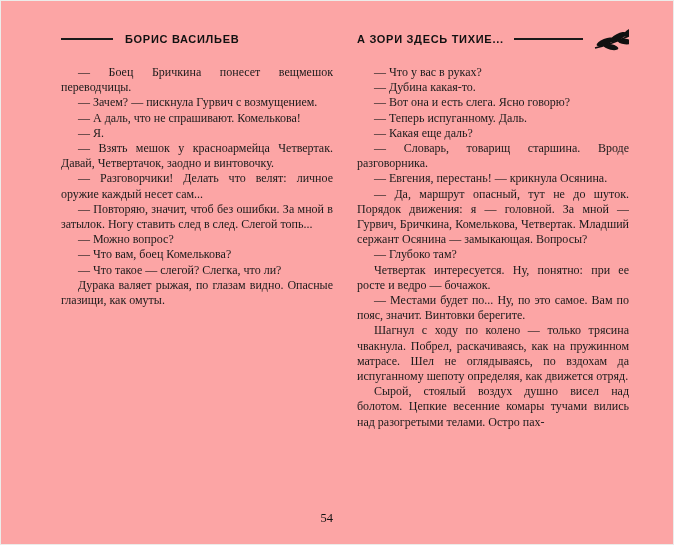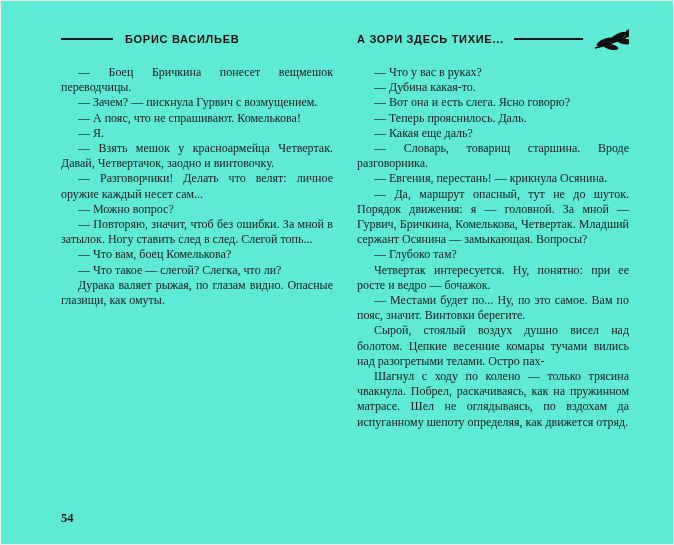--- a/index.html
+++ b/index.html
@@ -6,21 +6,21 @@
   html, body { width: 674px; height: 545px; }
   body {
     background: #ffffff;
     font-family: "Liberation Serif", serif;
     color: #1b1b1b;
     overflow: hidden;
   }
   .spread {
     width: 674px;
     height: 545px;
-    background: #5eead4;
+    background: #fca5a5;
     border: 1px solid #ececea;
     display: flex;
     padding: 22px 48px 12px 60px;
     gap: 24px;
   }
   .page {
     width: 272px;
     flex: 0 0 272px;
     display: flex;
     flex-direction: column;
@@ -54,47 +54,47 @@
     line-height: 15.2px;
     text-align: justify;
     overflow: hidden;
   }
   .para {
     text-indent: 17px;
     margin: 0;
   }
   .page-footer {
     flex: 0 0 auto;
-    text-align: left;
+    text-align: right;
     font-size: 12.5px;
-    font-weight: bold;
+    font-weight: normal;
     padding: 8px 0 6px;
     color: #111;
   }
 </style>
 </head>
 <body>
 
 <div class="spread">
 
   <div class="page">
     <div class="page-header">
       <span class="header-rule rule-left"></span>
       <span>БОРИС ВАСИЛЬЕВ</span>
       <span class="header-spacer"></span>
     </div>
     <div class="page-body">
         <p class="para">— Боец Бричкина понесет вещмешок переводчицы.</p>
         <p class="para">— Зачем? — пискнула Гурвич с возмущением.</p>
-        <p class="para">— А пояс, что не спрашивают. Комелькова!</p>
+        <p class="para">— А даль, что не спрашивают. Комелькова!</p>
         <p class="para">— Я.</p>
         <p class="para">— Взять мешок у красноармейца Четвертак. Давай, Четвертачок, заодно и винтовочку.</p>
         <p class="para">— Разговорчики! Делать что велят: личное оружие каждый несет сам...</p>
+        <p class="para">— Повторяю, значит, чтоб без ошибки. За мной в затылок. Ногу ставить след в след. Слегой топь...</p>
         <p class="para">— Можно вопрос?</p>
-        <p class="para">— Повторяю, значит, чтоб без ошибки. За мной в затылок. Ногу ставить след в след. Слегой топь...</p>
         <p class="para">— Что вам, боец Комелькова?</p>
         <p class="para">— Что такое — слегой? Слегка, что ли?</p>
         <p class="para">Дурака валяет рыжая, по глазам видно. Опасные глазищи, как омуты.</p>
       </div>
     <div class="page-footer">54</div>
   </div>
 
   <div class="page">
     <div class="page-header">
       <span>А ЗОРИ ЗДЕСЬ ТИХИЕ...</span>
@@ -111,26 +111,26 @@
             <ellipse cx="32" cy="23.5" rx="7.5" ry="2.8" transform="rotate(6 32 23.5)"></ellipse>
             <ellipse cx="45" cy="17.5" rx="7" ry="2.6" transform="rotate(2 45 17.5)"></ellipse>
           </g>
         </svg>
       </span>
     </div>
     <div class="page-body">
         <p class="para">— Что у вас в руках?</p>
         <p class="para">— Дубина какая-то.</p>
         <p class="para">— Вот она и есть слега. Ясно говорю?</p>
-        <p class="para">— Теперь прояснилось. Даль.</p>
+        <p class="para">— Теперь испуганному. Даль.</p>
         <p class="para">— Какая еще даль?</p>
         <p class="para">— Словарь, товарищ старшина. Вроде разговорника.</p>
         <p class="para">— Евгения, перестань! — крикнула Осянина.</p>
         <p class="para">— Да, маршрут опасный, тут не до шуток. Порядок движения: я — головной. За мной — Гурвич, Бричкина, Комелькова, Четвертак. Младший сержант Осянина — замыкающая. Вопросы?</p>
         <p class="para">— Глубоко там?</p>
         <p class="para">Четвертак интересуется. Ну, понятно: при ее росте и ведро — бочажок.</p>
         <p class="para">— Местами будет по... Ну, по это самое. Вам по пояс, значит. Винтовки берегите.</p>
+        <p class="para">Шагнул с ходу по колено — только трясина чвакнула. Побрел, раскачиваясь, как на пружинном матрасе. Шел не оглядываясь, по вздохам да испуганному шепоту определяя, как движется отряд.</p>
         <p class="para">Сырой, стоялый воздух душно висел над болотом. Цепкие весенние комары тучами вились над разогретыми телами. Остро пах-</p>
-        <p class="para">Шагнул с ходу по колено — только трясина чвакнула. Побрел, раскачиваясь, как на пружинном матрасе. Шел не оглядываясь, по вздохам да испуганному шепоту определяя, как движется отряд.</p>
       </div>
   </div>
 
 </div>
 
 </body></html>

